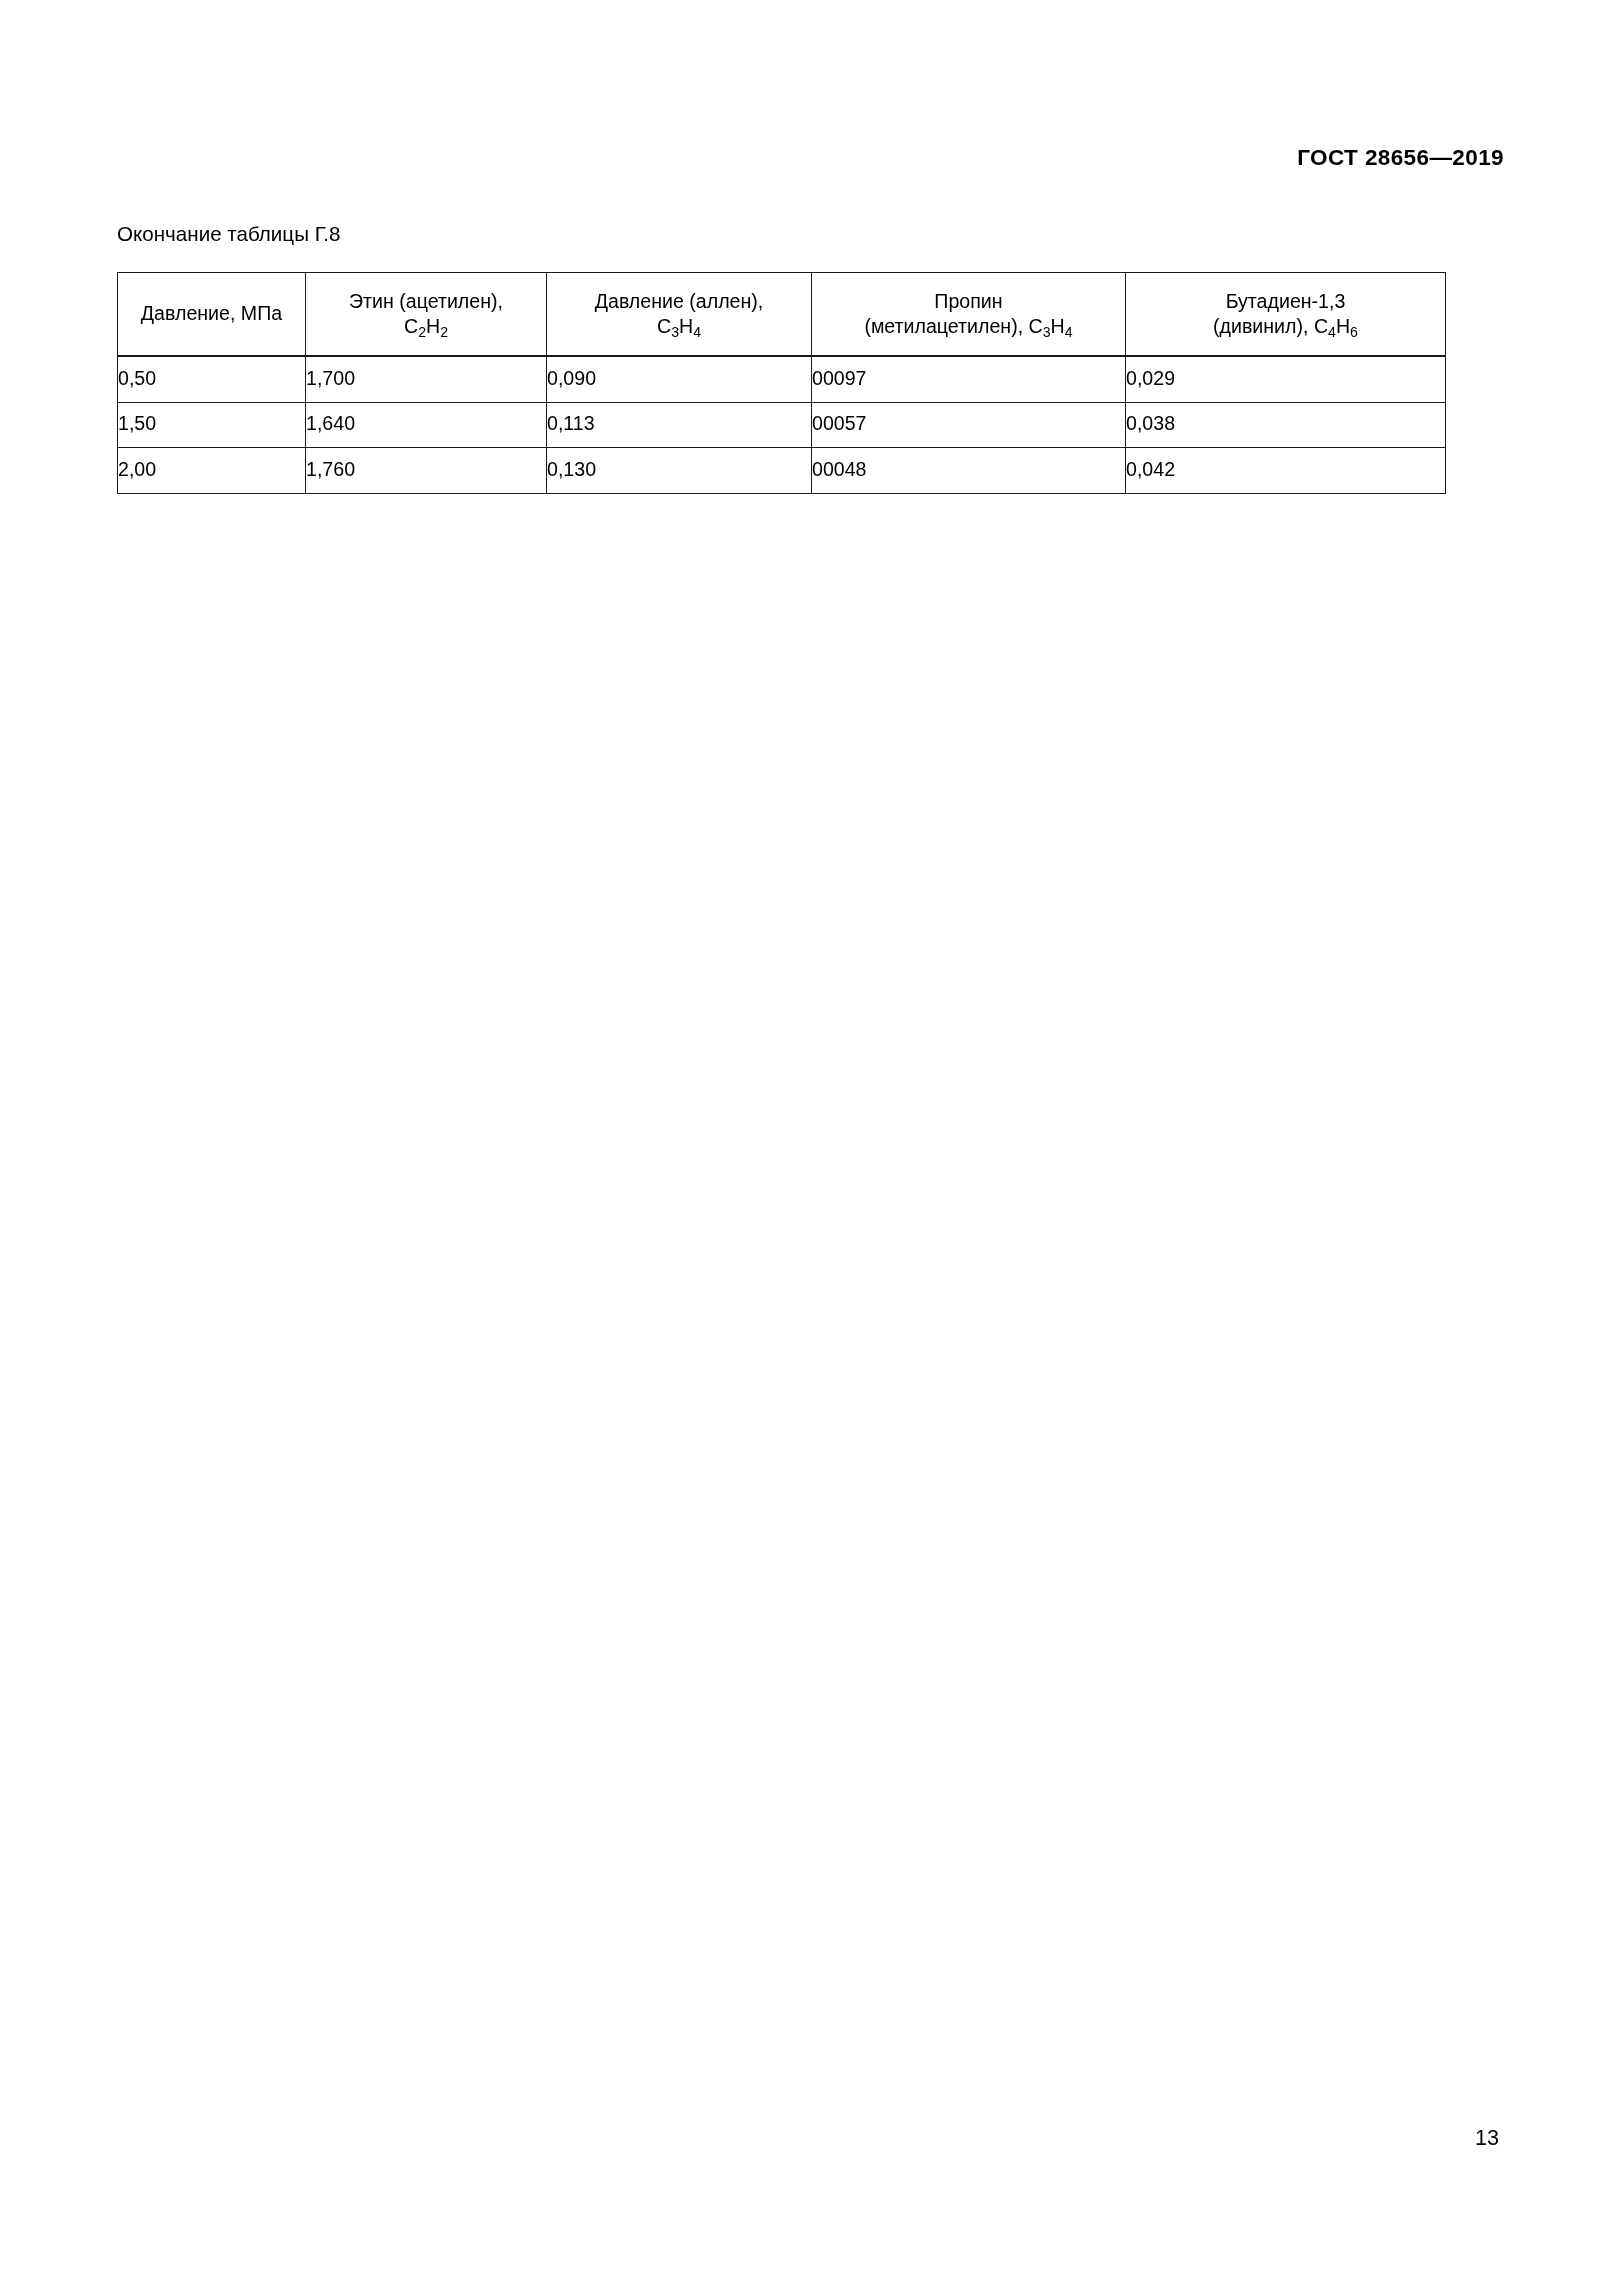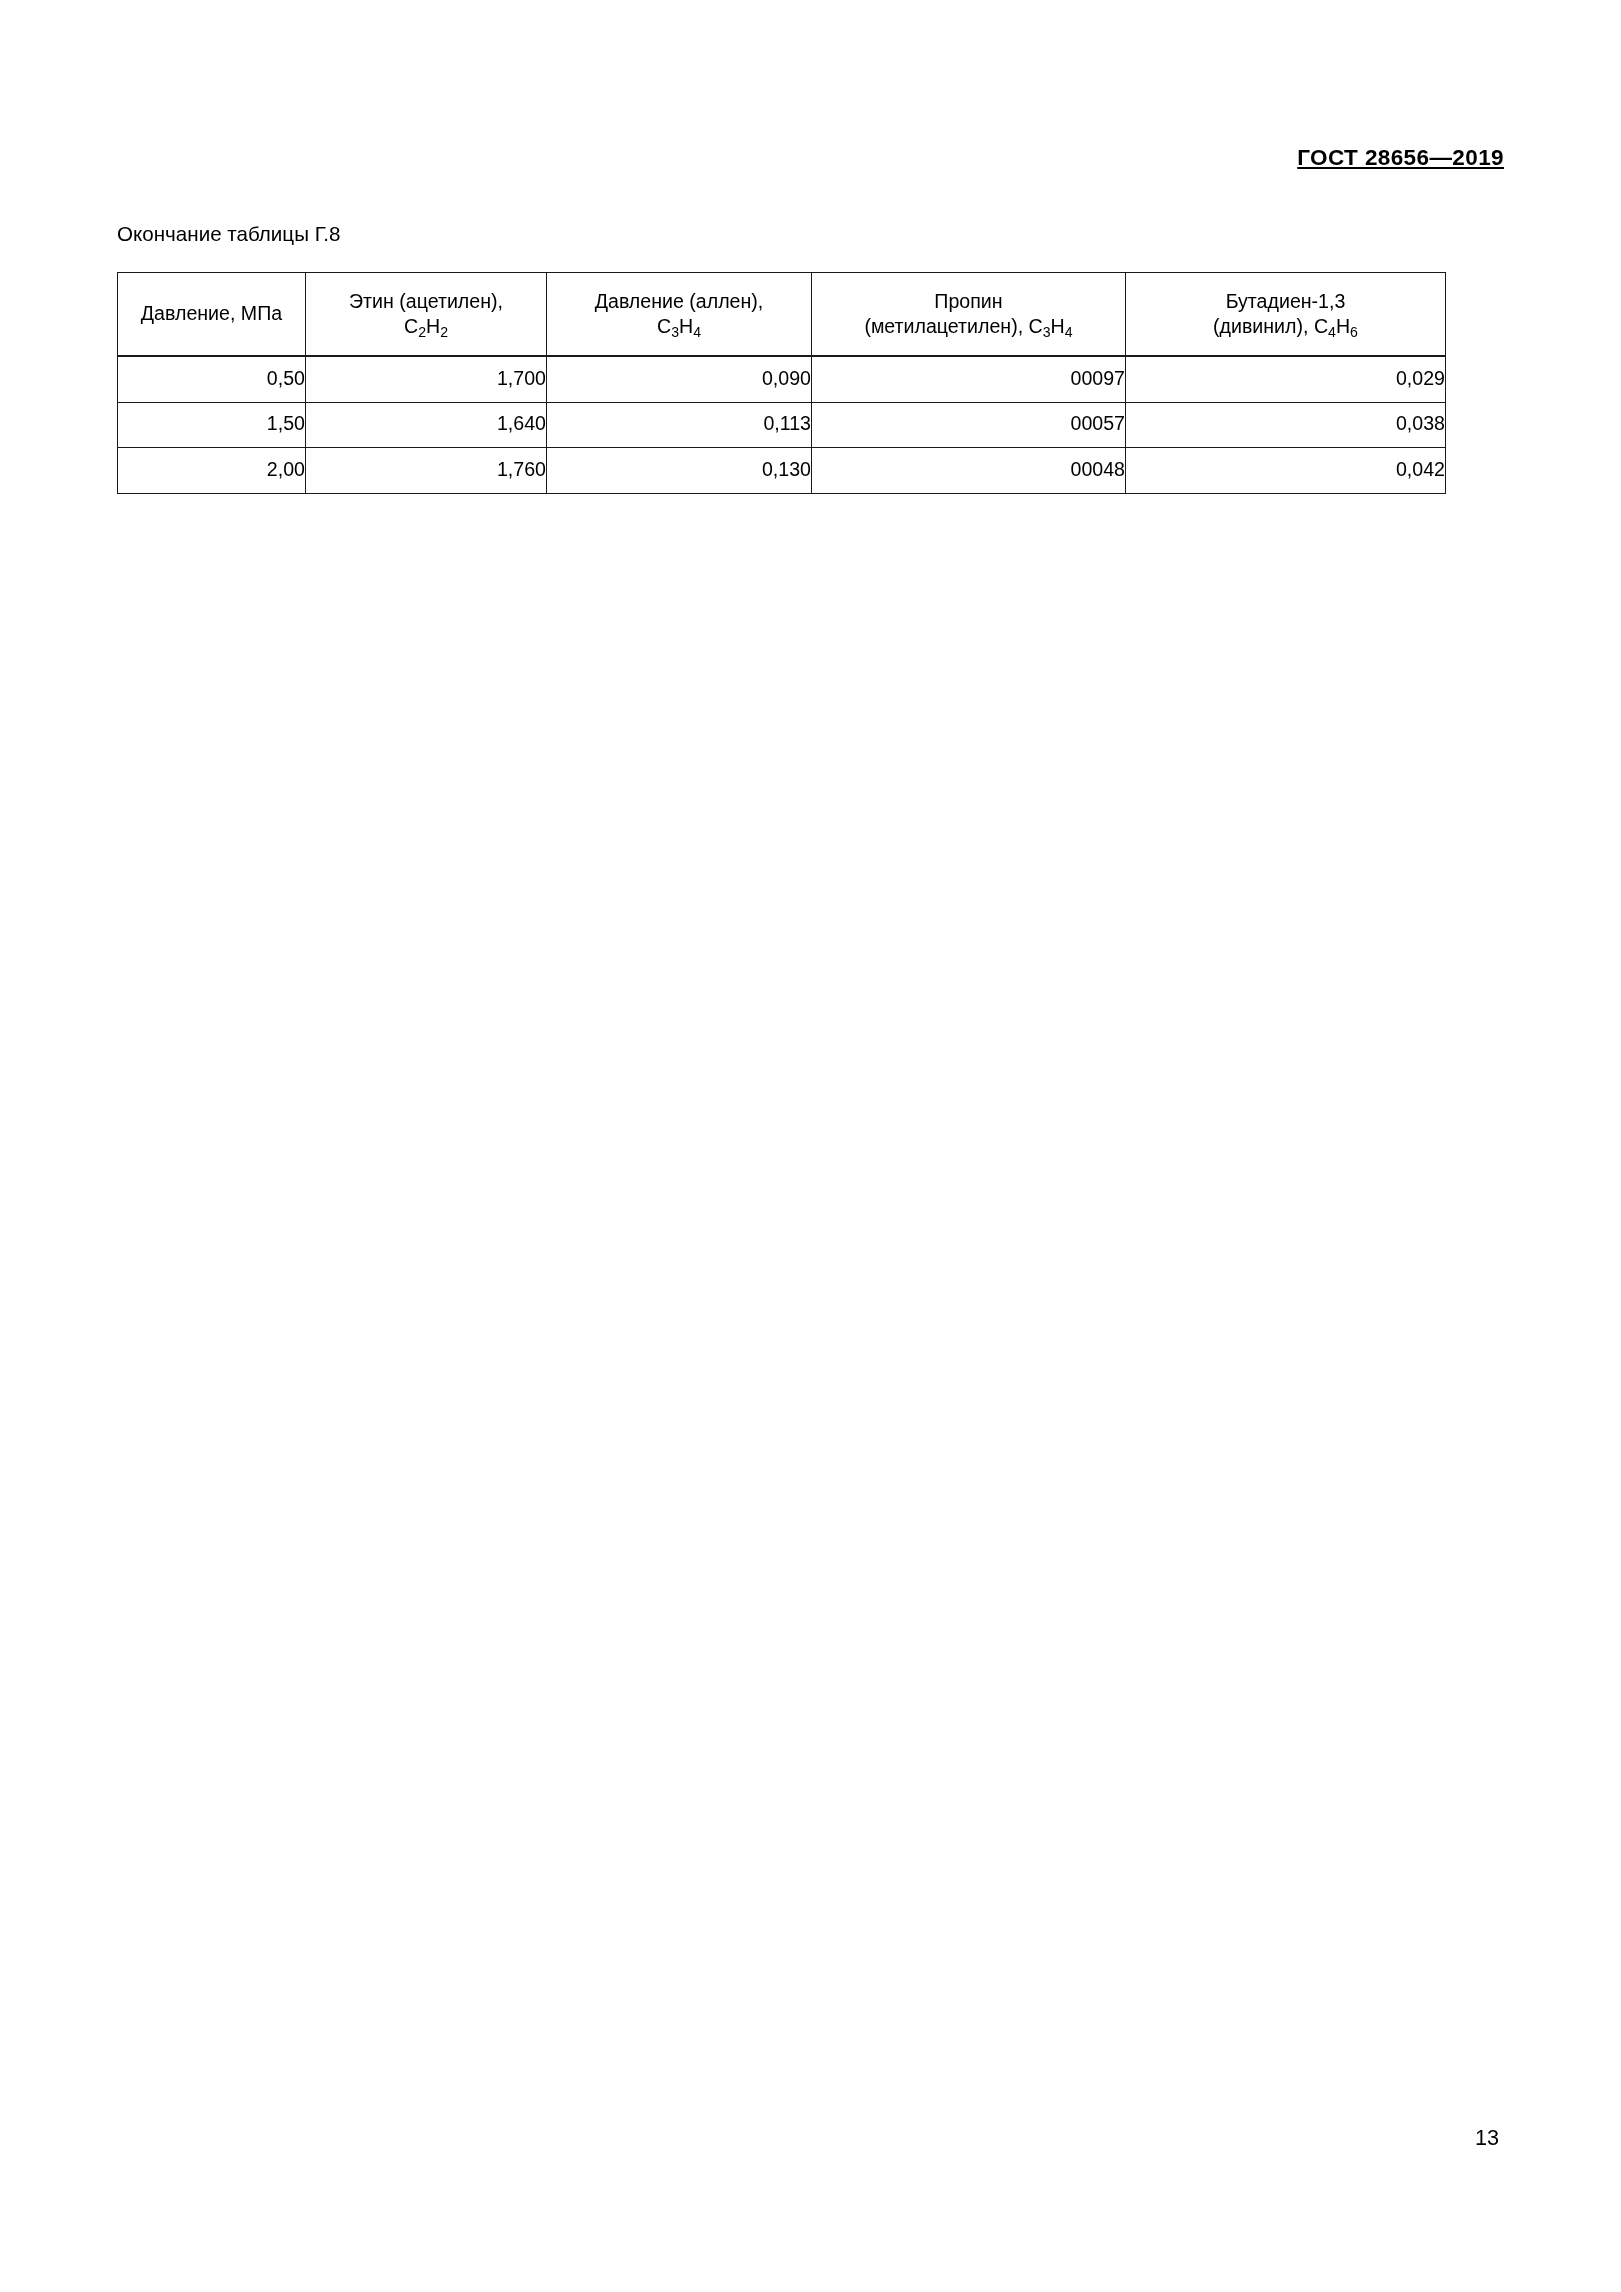--- a/index.html
+++ b/index.html
@@ -23,21 +23,20 @@
     overflow: hidden;
   }
   .header {
     position: absolute;
     top: 145px;
     right: 117px;
     font-size: 22.5px;
     font-weight: bold;
     letter-spacing: 0.4px;
     white-space: nowrap;
-    text-decoration: underline;
   }
   .caption {
     position: absolute;
     top: 222px;
     left: 117px;
     font-size: 20.6px;
     white-space: nowrap;
   }
   .table-wrap {
     position: absolute;
@@ -71,21 +70,21 @@
     padding: 3.9px 7.8px;
   }
   table.data thead tr th {
     border-bottom-width: 2.9px;
   }
   table.data tbody td {
     height: 37px;
     padding: 2.9px 0 4.9px 0;
   }
   table.data tbody td.num {
-    text-align: right;
+    text-align: left;
   }
   .hdr-line { display: block; }
   sub {
     font-size: 0.72em;
     vertical-align: -0.28em;
     line-height: 0;
   }
   .pagenum {
     position: absolute;
     top: 2125px;

